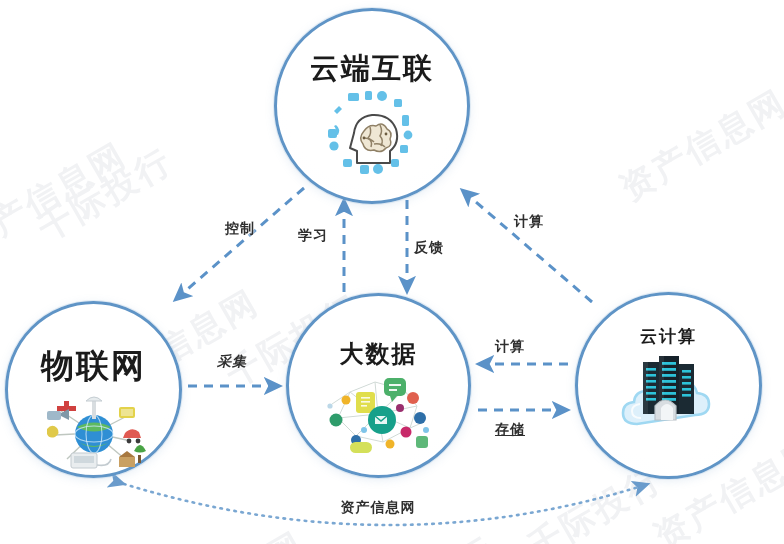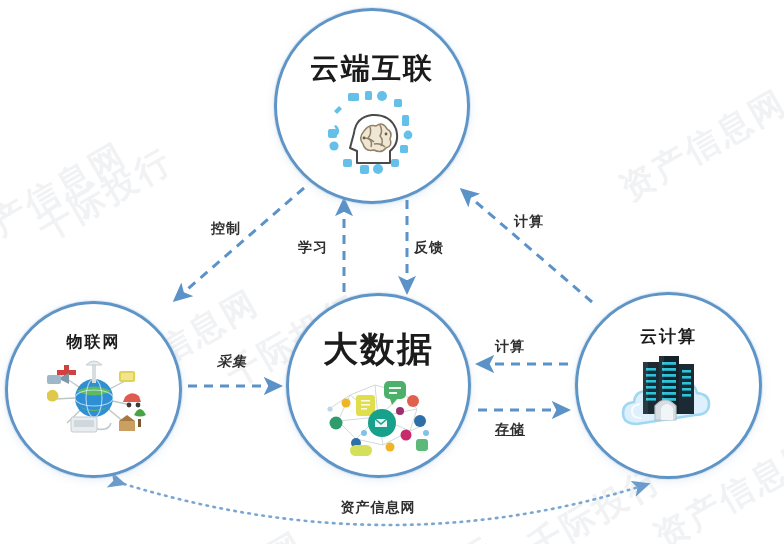--- a/index.html
+++ b/index.html
@@ -40,23 +40,23 @@
     font-weight:700;
     white-space:nowrap;
     font-family:"DejaVu Sans","Liberation Sans",sans-serif;
     text-shadow:0 1px 0 rgba(255,255,255,.8);
   }
   .node .glyph{ display:block; }
 
   #node-ai{ left:274px; top:8px; width:196px; height:196px; }
   #node-ai .title{ font-size:29px; margin-top:38px; letter-spacing:2px;}
   #node-iot{ left:5px; top:301px; width:177px; height:177px; }
-  #node-iot .title{ font-size:16px; margin-top:28px; letter-spacing:2px;}
+  #node-iot .title{ font-size:33px; margin-top:40px; letter-spacing:2px;}
   #node-bd{ left:286px; top:293px; width:185px; height:185px; }
-  #node-bd .title{ font-size:35px; margin-top:30px; letter-spacing:2px;}
+  #node-bd .title{ font-size:24px; margin-top:42px; letter-spacing:2px;}
   #node-cloud{ left:575px; top:292px; width:187px; height:187px; }
   #node-cloud .title{ font-size:17px; margin-top:30px; letter-spacing:2px;}
 
   
   .elabel{
     position:absolute;
     color:#2f2f2f;
     font-size:14px;
     font-weight:700;
     white-space:nowrap;
@@ -295,22 +295,22 @@
         </g>
         <rect x="32" y="14" width="5" height="52" fill="#ffffff" opacity=".07"></rect>
         <rect x="48" y="8" width="5" height="58" fill="#ffffff" opacity=".07"></rect>
       </g>
 
       <path d="M44,72 l0,-14 q10,-12 21,0 l0,14 z" fill="#d8dde1" stroke="#b7c0c6" stroke-width="1.2"></path>
       <path d="M50,72 l0,-12 q6,-8 12,0 l0,12 z" fill="#f2f5f7"></path>
     </svg>
   </div>
 
-  <div class="elabel" style="left:226px;top:229px;">控制</div>
-  <div class="elabel" style="left:313px;top:248px;">学习</div>
+  <div class="elabel" style="left:240px;top:229px;">控制</div>
+  <div class="elabel" style="left:313px;top:236px;">学习</div>
   <div class="elabel" style="left:429px;top:248px;font-family:Liberation Mono, monospace;">反馈</div>
   <div class="elabel" style="left:529px;top:222px;">计算</div>
   <div class="elabel" style="left:232px;top:362px;font-style:italic;">采集</div>
   <div class="elabel" style="left:510px;top:347px;">计算</div>
   <div class="elabel" style="left:510px;top:430px;text-decoration:underline;">存储</div>
   <div class="elabel" style="left:378px;top:508px;">资产信息网</div>
 
 </div>
 
 </body></html>

